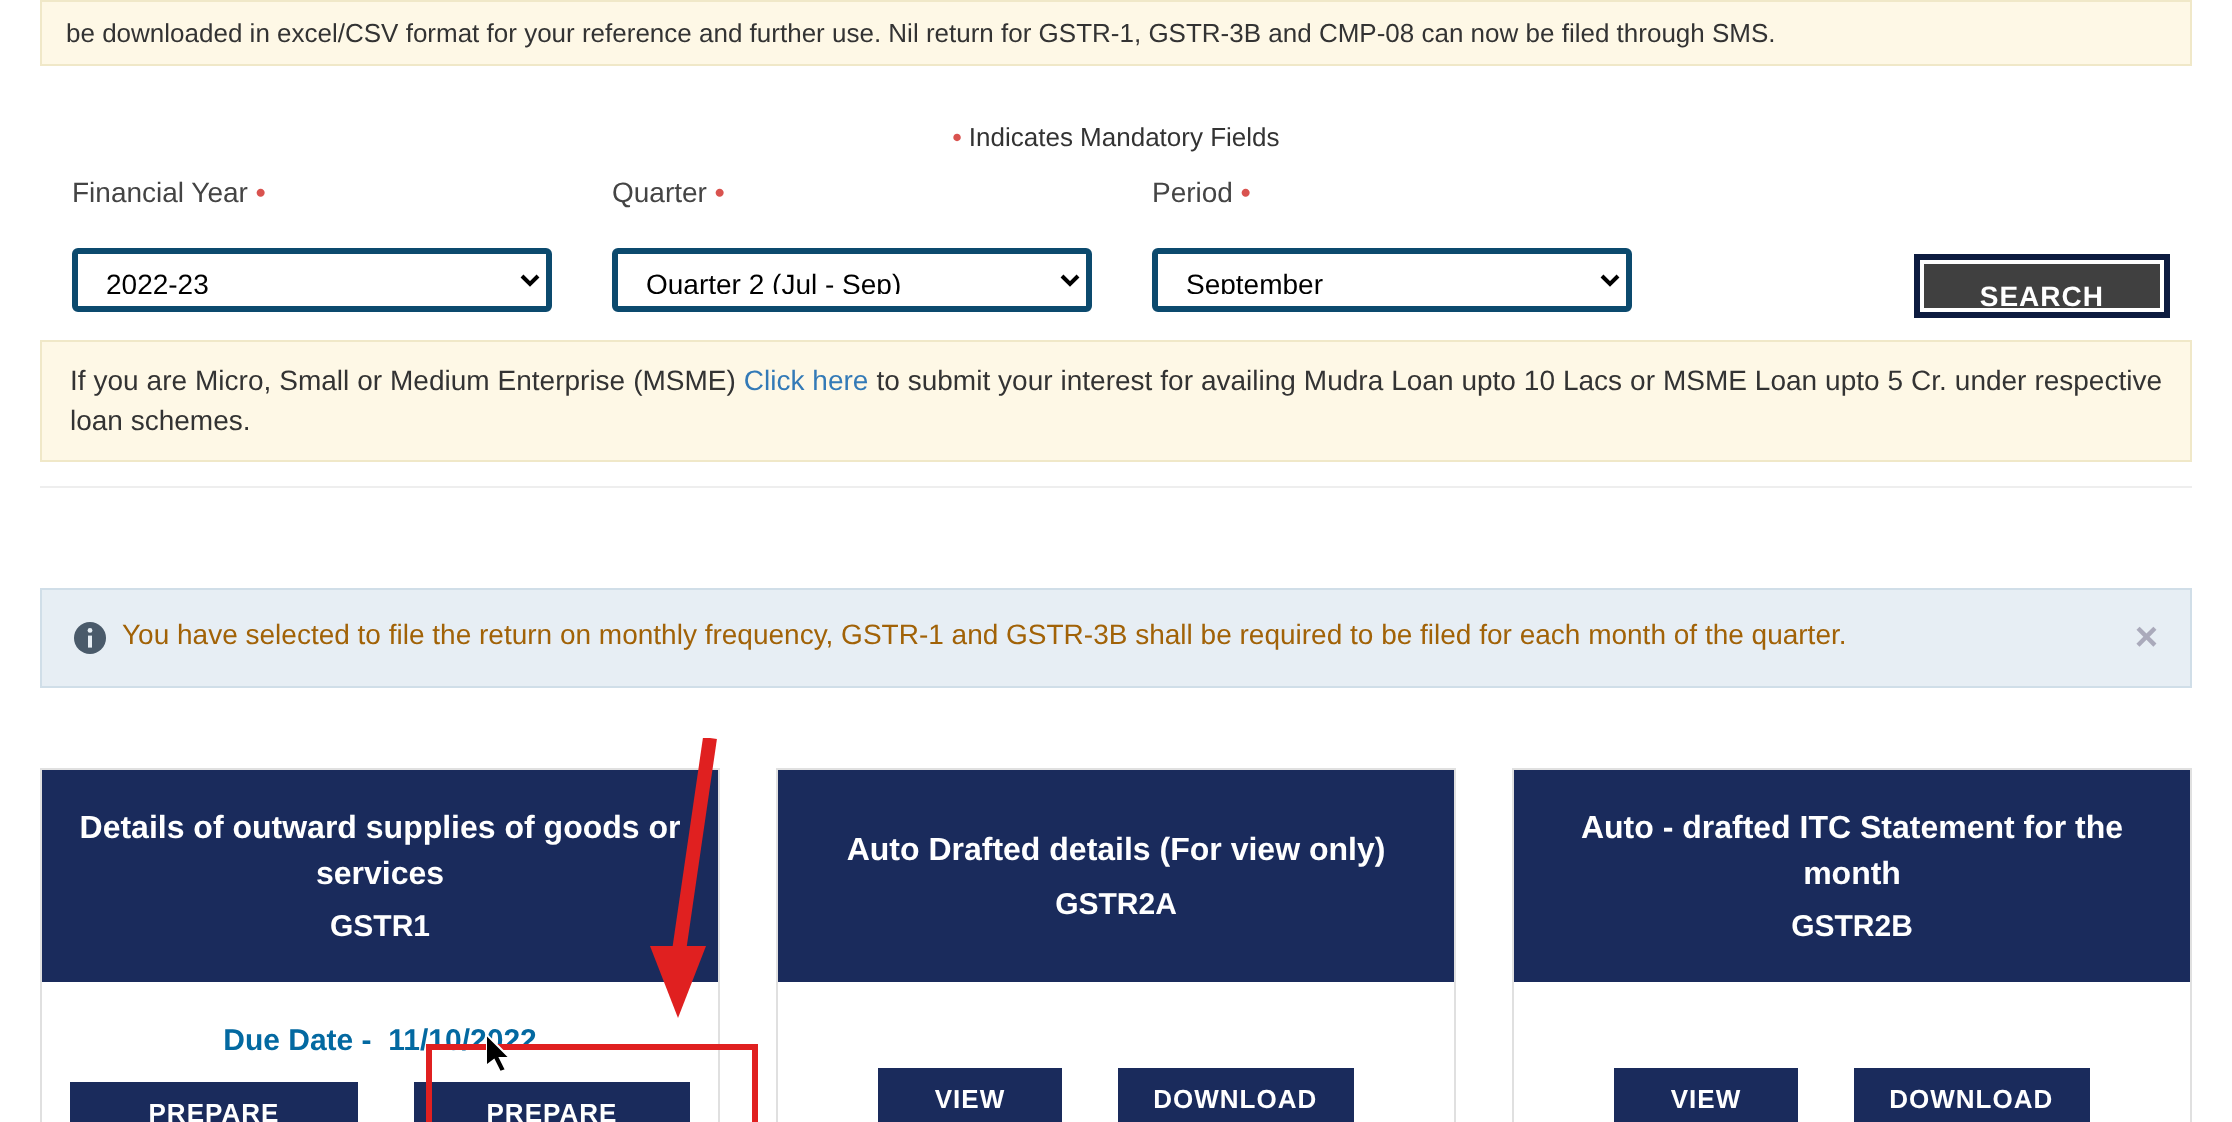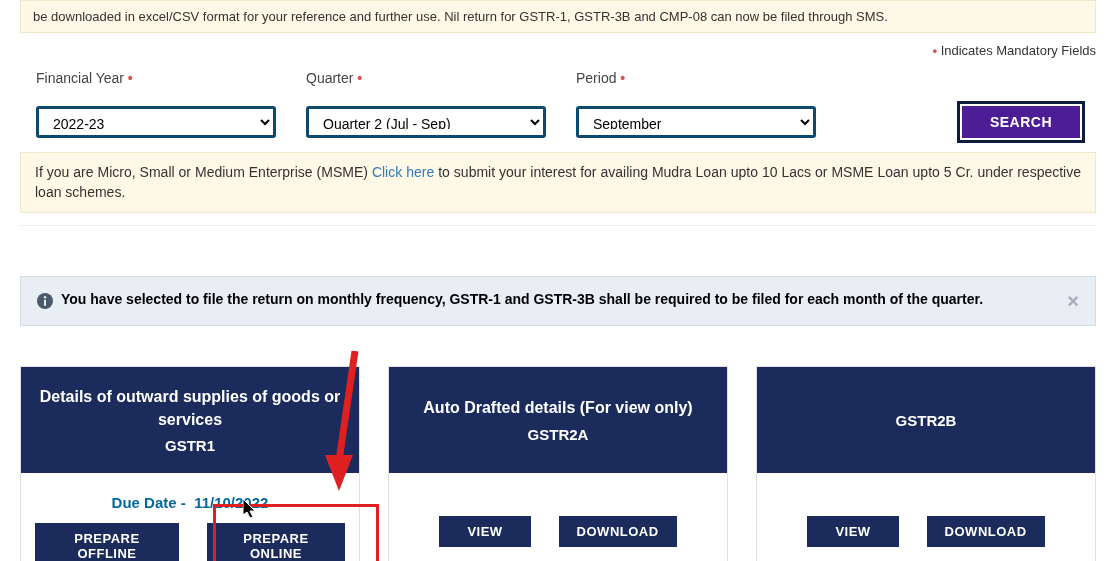--- a/index.html
+++ b/index.html
@@ -7,26 +7,26 @@
       font-family: Verdana, Geneva, sans-serif;
       font-size: 14px;
       color: #333;
       background: #fff;
       padding: 0 20px;
     }
     .top-banner {
       background: #fef8e6;
       border: 1px solid #f0e8c8;
       padding: 8px 12px;
-      margin-bottom: 6px;
+      margin-bottom: 24px;
       color: #333;
       font-size: 13px;
     }
     .mandatory-indicator {
-      text-align: right;
+      text-align: center;
       font-size: 13px;
       color: #333;
       padding: 4px 0;
     }
     .red-dot {
       color: #d9534f;
       font-weight: bold;
     }
     .filters {
       display: flex;
@@ -46,32 +46,32 @@
     .filter-group select {
       padding: 6px 10px;
       font-size: 14px;
       border: 3px solid #0c4a6e;
       border-radius: 3px;
       background: #fff;
       min-width: 240px;
       height: 32px;
     }
     .search-btn {
-      background: #4c1d95;
+      background: #404040;
       color: #fff;
       border: none;
       padding: 8px 28px;
       font-size: 14px;
       font-weight: bold;
       letter-spacing: 0.5px;
       cursor: pointer;
       outline: 3px solid #0d1b3f;
       outline-offset: 2px;
       margin-left: 16px;
-      height: 32px;
+      height: 22px;
     }
     .msme-banner {
       background: #fef8e6;
       border: 1px solid #f0e8c8;
       padding: 10px 14px;
       margin: 0 0 12px;
       color: #333;
       line-height: 1.4;
       text-align: justify;
     }
@@ -89,24 +89,23 @@
       align-items: flex-start;
       gap: 8px;
     }
     .info-icon {
       width: 16px;
       height: 16px;
       flex-shrink: 0;
       margin-top: 2px;
     }
     .info-alert-text {
-      color: #000000;
+      color: #a16207;
       font-size: 14px;
       flex: 1;
-      font-weight: bold;
     }
     .info-close {
       color: #aab;
       font-size: 20px;
       font-weight: bold;
       cursor: pointer;
       line-height: 1;
     }
     .cards {
       display: flex;
@@ -300,20 +299,21 @@
       <div class="card-body">
         <div class="card-buttons">
           <button class="action-btn" style="padding:8px 28px">VIEW</button>
           <button class="action-btn">DOWNLOAD</button>
         </div>
       </div>
     </div>
 
     <div class="card">
       <div class="card-header">
+        <div class="card-title">Auto - drafted ITC Statement for the month</div>
         <div class="card-subtitle">GSTR2B</div>
       </div>
       <div class="card-body">
         <div class="card-buttons">
           <button class="action-btn" style="padding:8px 28px">VIEW</button>
           <button class="action-btn">DOWNLOAD</button>
         </div>
       </div>
     </div>
 

